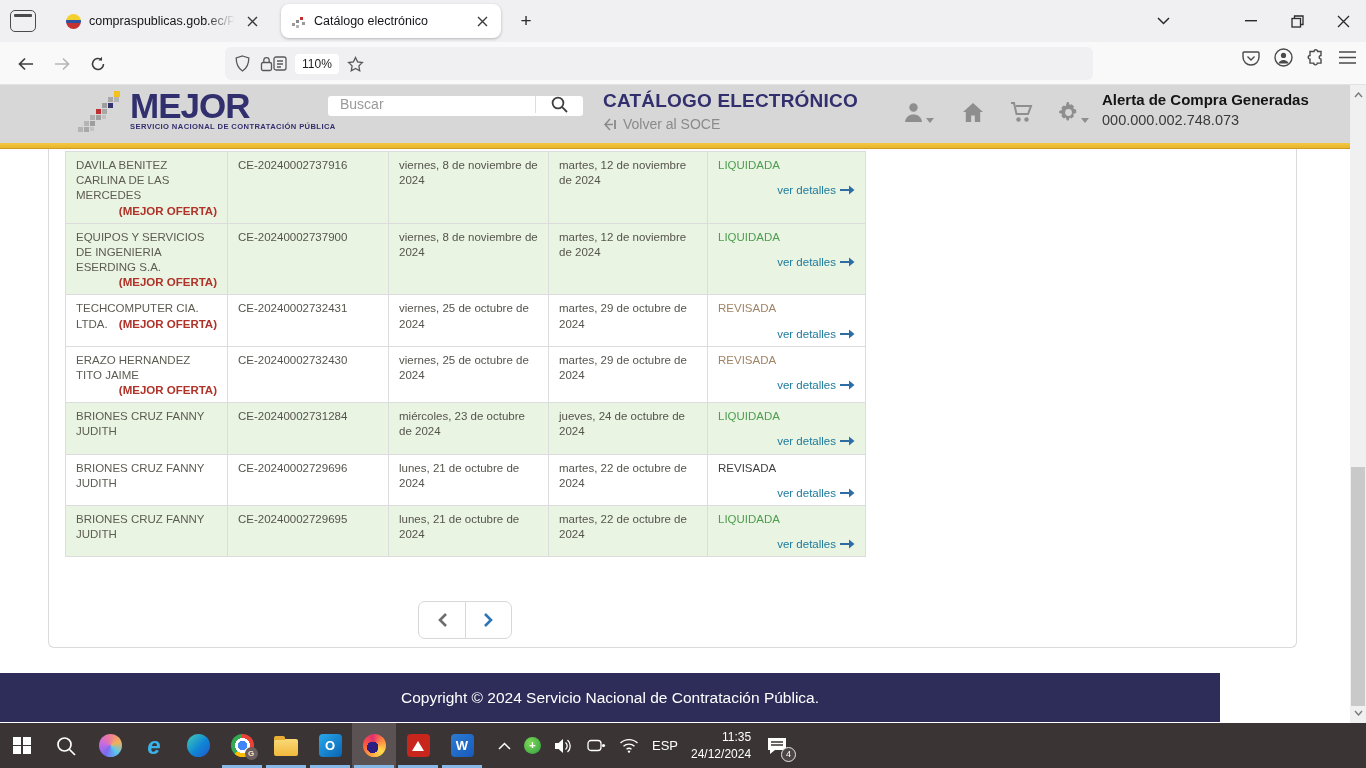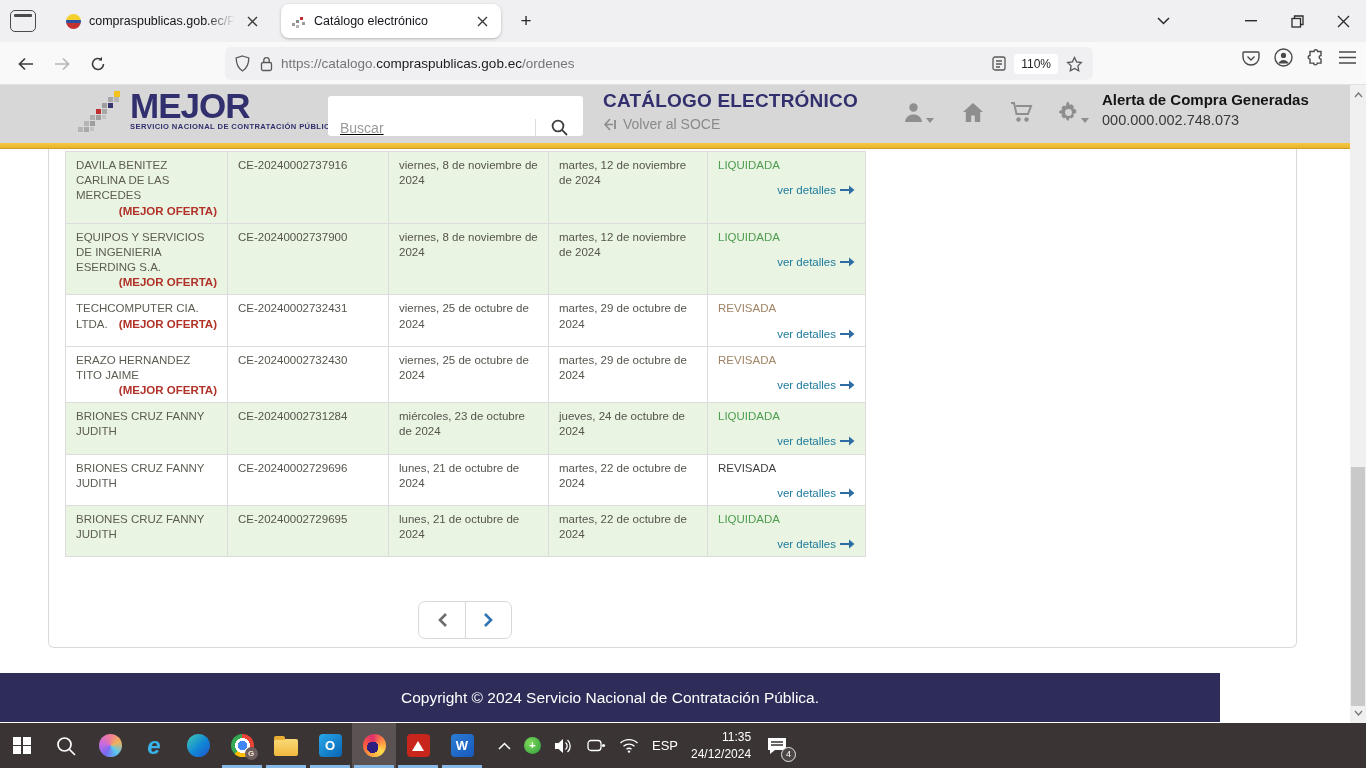--- a/index.html
+++ b/index.html
@@ -35,21 +35,21 @@
   .page { position:absolute; left:0; top:85px; width:1366px; height:638px; background:#fff; overflow:hidden; }
 
   .site-header { position:absolute; left:0; top:0; width:1350px; height:58px; background:#d7d7d7; }
   .accent-bar { position:absolute; left:0; top:58px; width:1350px; height:6px; background:linear-gradient(#f3c840,#e9b52c); border-bottom:1px solid #cf9c1e; }
 
   .logo-mark { position:absolute; left:76px; top:6px; }
   .logo-text { position:absolute; left:130px; top:3px; color:#312f6d; }
   .logo-text .big { font-size:35px; font-weight:bold; letter-spacing:-1px; line-height:36px; }
   .logo-text .small { font-size:7.6px; font-weight:bold; letter-spacing:.4px; margin-top:-2px; }
 
-  .searchbox { position:absolute; left:328px; top:11px; width:255px; height:40px; background:#fff; border-radius:3px; display:flex; align-items:flex-end;text-decoration:underline; }
+  .searchbox { position:absolute; left:328px; top:11px; width:255px; height:20px; background:#fff; border-radius:3px; display:flex; align-items:flex-start; }
   .searchbox input { flex:1; border:none; outline:none; font-size:14px; padding:0 12px; color:#333; background:transparent; font-family:"Liberation Sans",sans-serif; }
   .searchbox input::placeholder { color:#9a9a9a; }
   .searchbtn { width:48px; border-left:1px solid #ddd; display:flex; align-items:center; justify-content:center; }
 
   .cat-title { position:absolute; left:603px; top:5px; font-size:19px; font-weight:bold; color:#312f6d; letter-spacing:.2px; }
   .volver { position:absolute; left:603px; top:31px; font-size:14px; color:#8a8a8a; display:flex; align-items:center; gap:5px; }
 
   .hdr-icon { position:absolute; top:17px; display:flex; align-items:flex-end; gap:2px; }
   .orders { position:absolute; left:1102px; top:6px; }
   .orders .l1 { font-size:15px; font-weight:bold; color:#141414; }
@@ -184,21 +184,20 @@
       </svg>
   </div>
   <div class="urlbar">
     <svg width="15" height="17" viewBox="0 0 15 17" fill="none" stroke="#585858" stroke-width="1.3">
         <path d="M7.5 1L13.8 3c0 6-1.5 10-6.3 13C2.7 13 1.2 9 1.2 3z"></path>
       </svg>
     <svg width="13" height="16" viewBox="0 0 13 16" style="margin-left:10px" fill="none" stroke="#585858" stroke-width="1.3">
         <rect x="1.5" y="6.5" width="10" height="8" rx="1.5"></rect>
         <path d="M3.8 6.5V4.3a2.7 2.7 0 0 1 5.4 0v2.2"></path>
       </svg>
-    <div class="urltext"><span>https://catalogo.</span><span class="dom">compraspublicas.gob.ec</span><span>/ordenes</span></div>
     <svg width="14" height="15" viewBox="0 0 14 15" fill="none" stroke="#585858" stroke-width="1.3">
         <rect x="1" y="1" width="12" height="13" rx="2"></rect>
         <path d="M4 5h6M4 8h6M4 11h4"></path>
       </svg>
     <span class="zoompill">110%</span>
     <svg width="17" height="16" viewBox="0 0 17 16" fill="none" stroke="#585858" stroke-width="1.3">
         <path d="M8.5 1.5l2.1 4.3 4.8.7-3.5 3.4.8 4.8-4.2-2.3-4.2 2.3.8-4.8L1.6 6.5l4.8-.7z"></path>
       </svg>
   </div>
   <div class="rightbtns">

